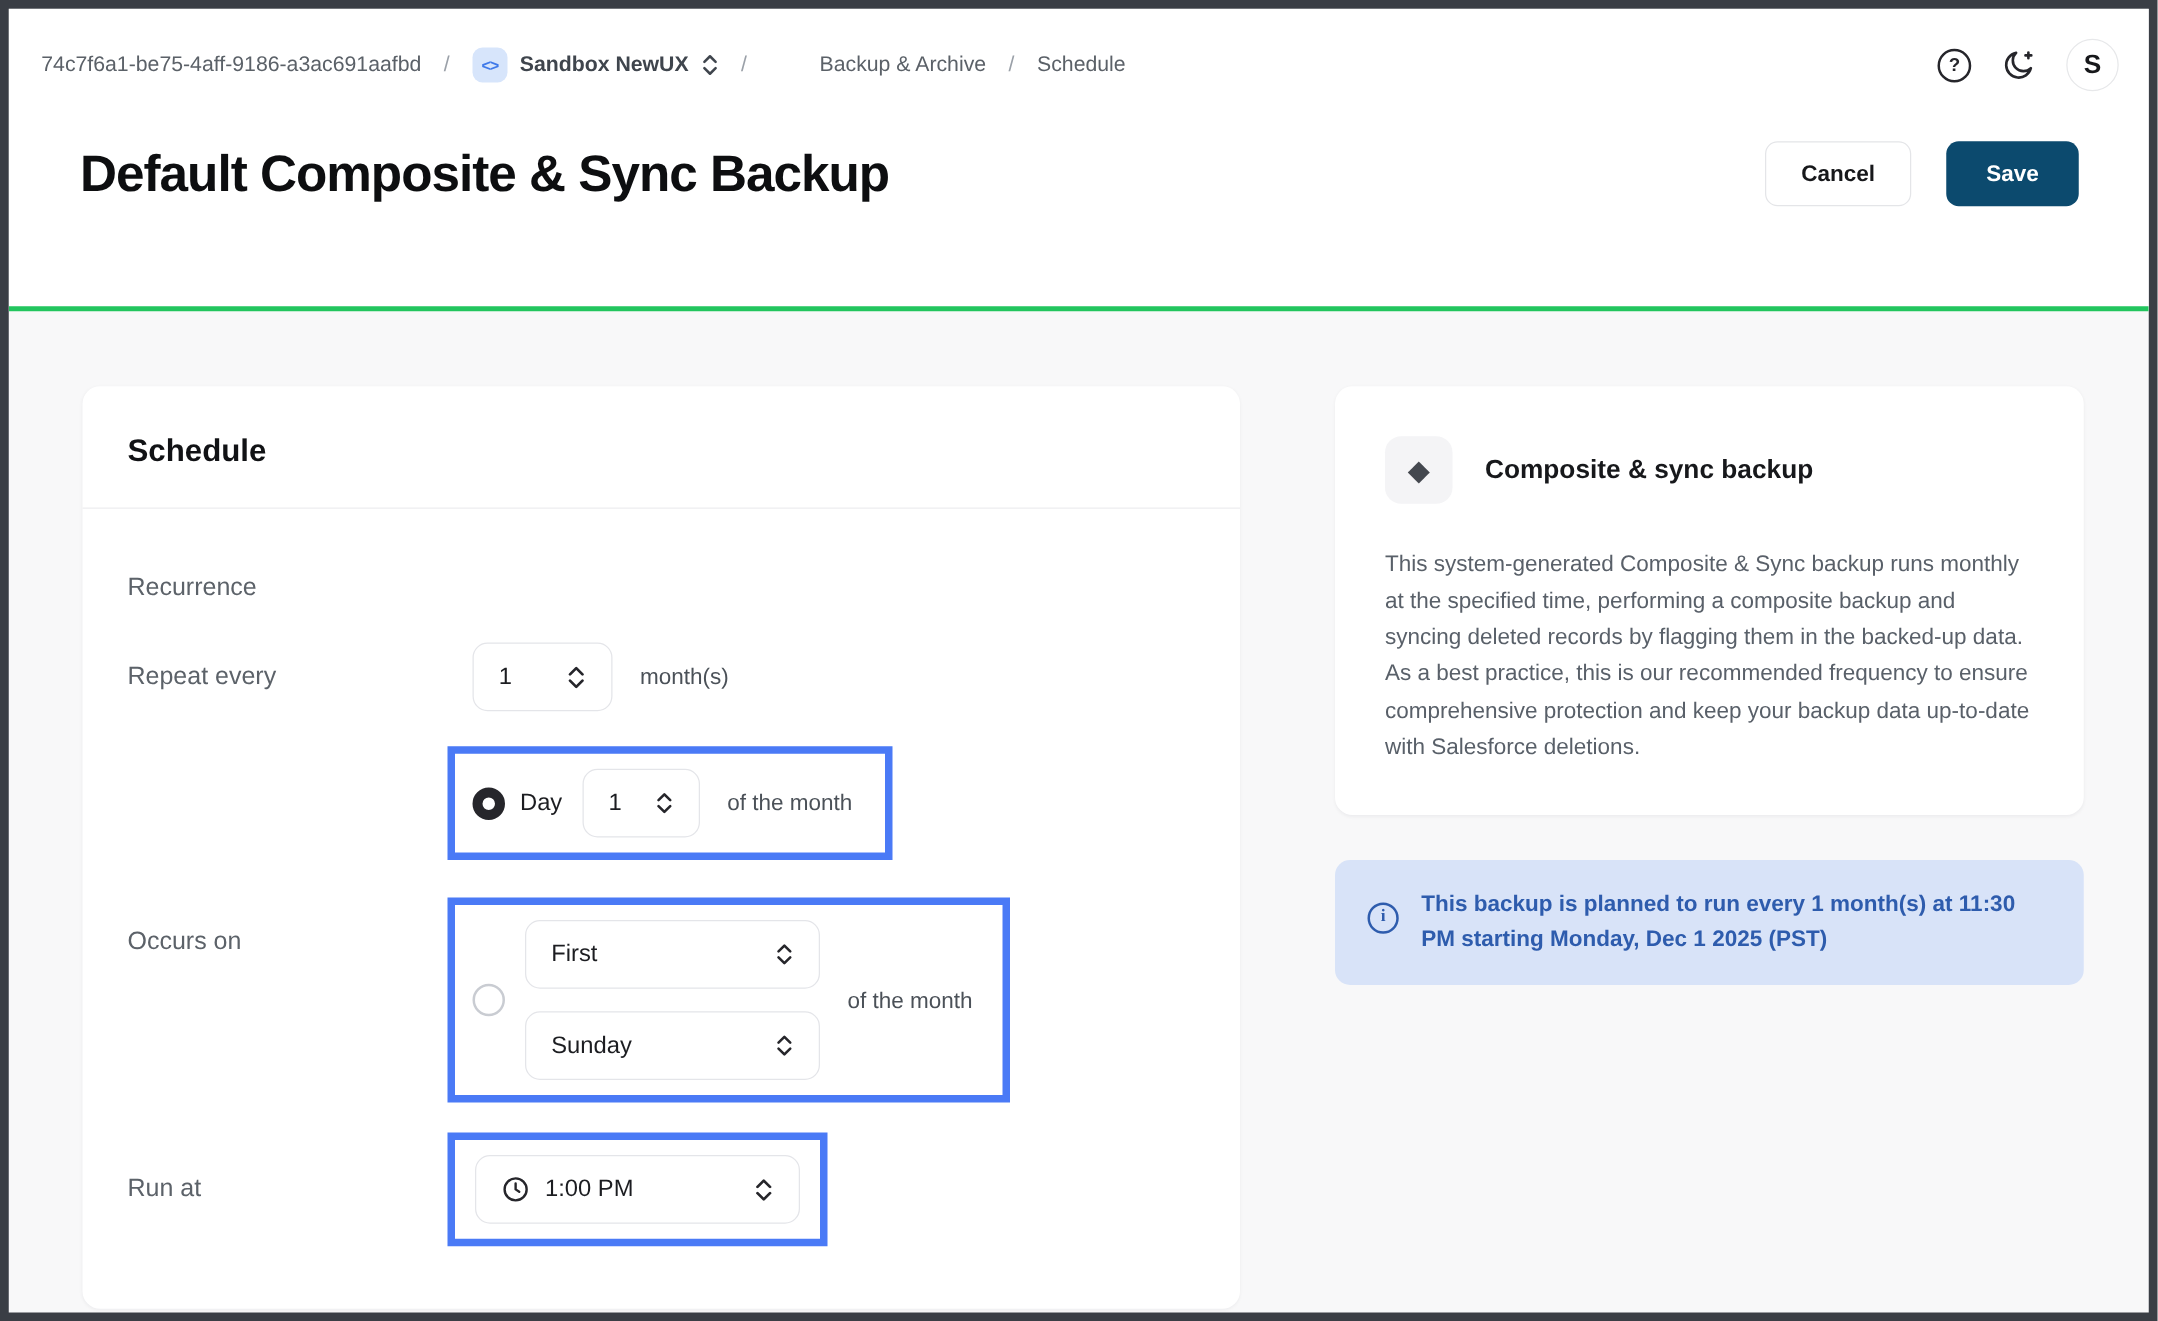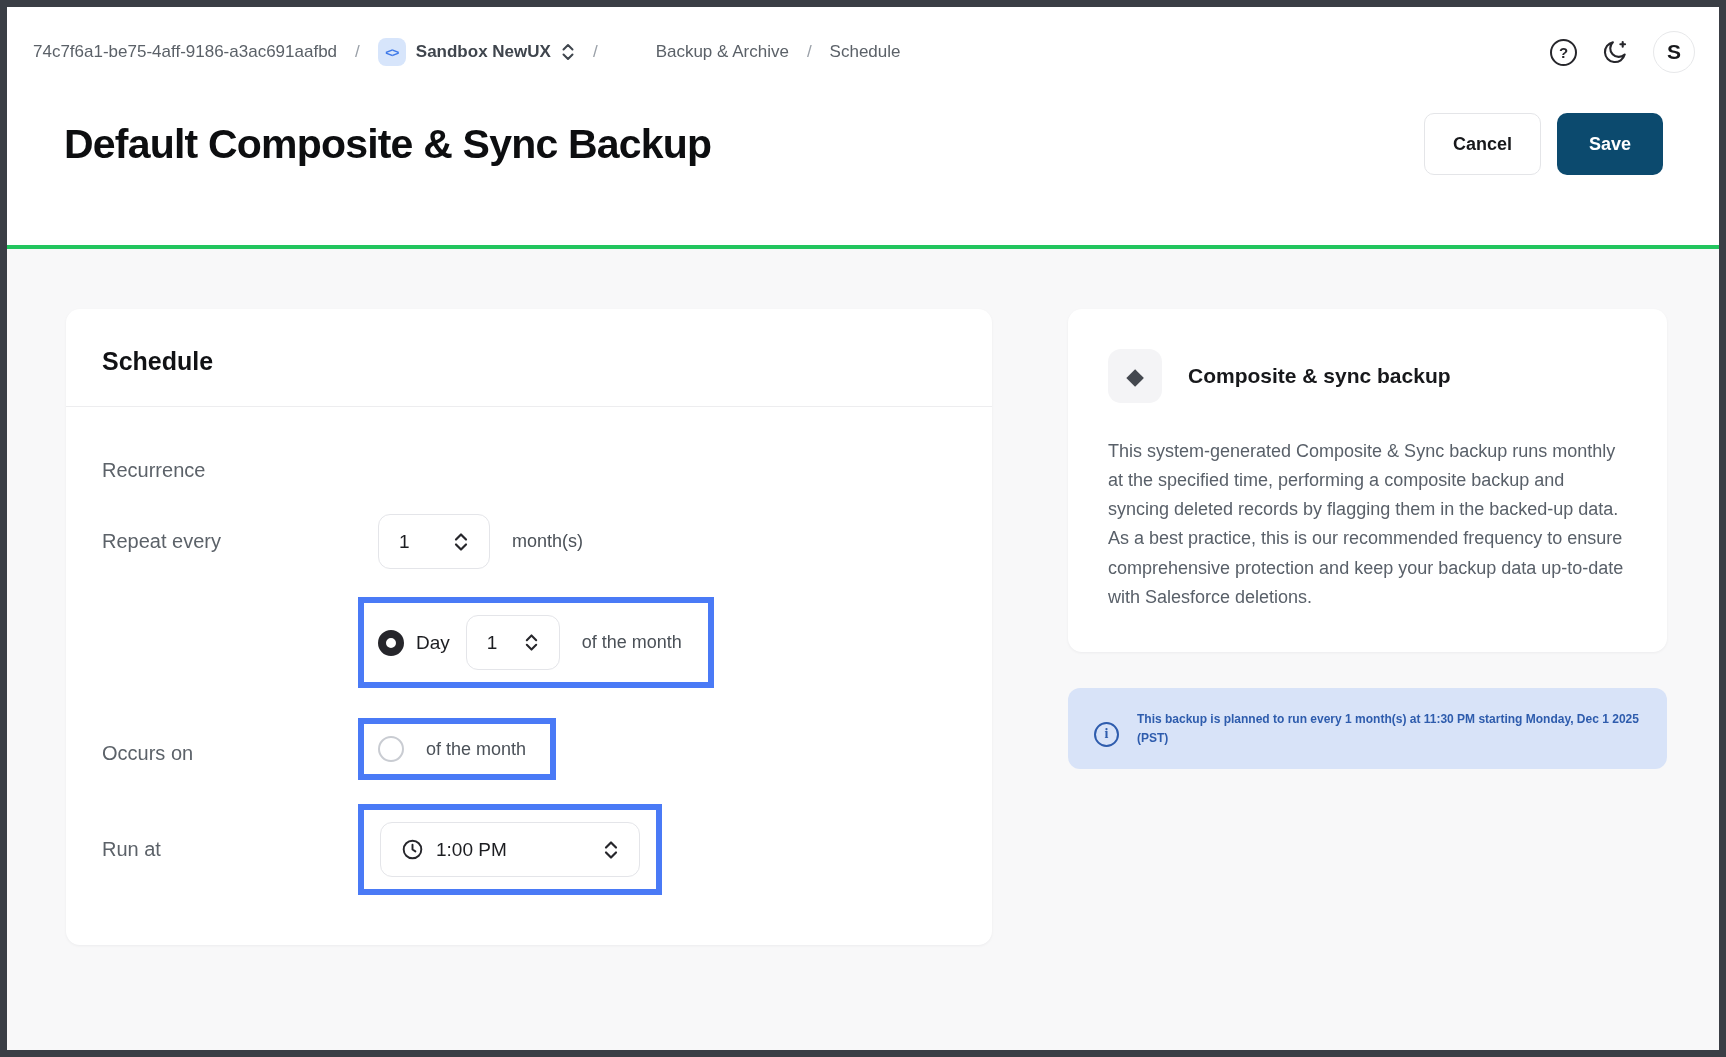--- a/index.html
+++ b/index.html
@@ -43,23 +43,23 @@
     font-size: 21px; font-weight: 600; color: #17181b; cursor: pointer;
   }
 
   .title-bar {
     display: flex; align-items: center; justify-content: space-between;
     padding: 40px 56px 0 57px;
   }
   .page-title { font-size: 41px; font-weight: 700; letter-spacing: -0.8px; color: #0d0e10; }
   .title-actions { display: flex; gap: 16px; }
   .btn {
-    height: 62px; border-radius: 10px; font-size: 18px; font-weight: 600;
-    display: inline-flex; align-items: center; justify-content: center;
-    cursor: pointer; border: none; font-family: "Liberation Sans", sans-serif;
+    height: 52px; border-radius: 10px; font-size: 18px; font-weight: 600;
+    display: inline-flex; align-items: center; justify-content: center;
+    cursor: pointer; border: none; font-family: "Liberation Sans", sans-serif; margin-left: 12px;
   }
   .btn-secondary { background: #ffffff; color: #17181b; border: 1px solid #e4e5e8; padding: 0 28px; }
   .btn-primary { background: #0c4a6e; color: #ffffff; padding: 0 32px; }
 
   
   .main { display: flex; gap: 76px; padding: 60px 52px 0 59px; }
 
   .card {
     background: #ffffff; border-radius: 14px;
     box-shadow: 0 1px 3px rgba(20,20,30,0.05);
@@ -130,21 +130,21 @@
   .alert {
     margin-top: 36px; background: #d8e3f8; border-radius: 12px;
     padding: 22px 26px; display: flex; gap: 18px; align-items: flex-start;
   }
   .info-circle {
     flex: 0 0 auto; width: 25px; height: 25px; border-radius: 50%;
     border: 2px solid #2e5cad; color: #2e5cad; font-size: 14px; font-weight: 700;
     display: inline-flex; align-items: center; justify-content: center;
     margin-top: 12px; font-family: "Liberation Serif", serif;
   }
-  .alert-text { font-size: 12px; font-weight: 600; color: #2e5cad; line-height: 1.55; }
+  .alert-text { font-size: 18px; font-weight: 600; color: #2e5cad; line-height: 1.55; }
 
   svg { display: block; }
 </style>
 </head>
 <body>
 
 <div class="header">
   <div class="crumb-bar">
     <div class="crumbs">
       <span>74c7f6a1-be75-4aff-9186-a3ac691aafbd</span>
@@ -228,20 +228,40 @@
             </span>
           </div>
           <span class="after-text">of the month</span>
         </div>
       </div>
 
       <div class="row row-top mr-gap-md">
         <div class="row-label">Occurs on</div>
         <div class="hl hl-occurs">
           <span class="radio radio-off"></span>
+          <div class="stack">
+            <div class="select w-ord">
+              <span class="select-text">First</span>
+              <span>
+                <svg width="15" height="19" viewBox="0 0 16 20">
+                    <path d="M3 7.5 L8 2.5 L13 7.5" fill="none" stroke="#26262b" stroke-width="2.2" stroke-linecap="round" stroke-linejoin="round"></path>
+                    <path d="M3 12.5 L8 17.5 L13 12.5" fill="none" stroke="#26262b" stroke-width="2.2" stroke-linecap="round" stroke-linejoin="round"></path>
+                  </svg>
+              </span>
+            </div>
+            <div class="select w-ord">
+              <span class="select-text">Sunday</span>
+              <span>
+                <svg width="15" height="19" viewBox="0 0 16 20">
+                    <path d="M3 7.5 L8 2.5 L13 7.5" fill="none" stroke="#26262b" stroke-width="2.2" stroke-linecap="round" stroke-linejoin="round"></path>
+                    <path d="M3 12.5 L8 17.5 L13 12.5" fill="none" stroke="#26262b" stroke-width="2.2" stroke-linecap="round" stroke-linejoin="round"></path>
+                  </svg>
+              </span>
+            </div>
+          </div>
           <span class="after-text">of the month</span>
         </div>
       </div>
 
       <div class="row">
         <div class="row-label">Run at</div>
         <div class="hl hl-runat">
           <div class="select w-time">
             <span style="display:inline-flex;align-items:center;gap:12px;">
               <span>

